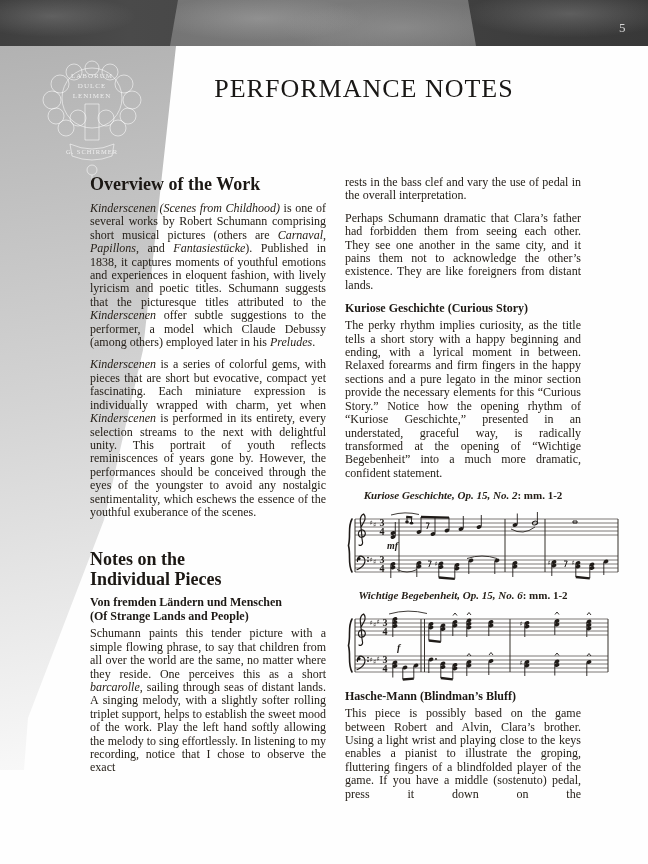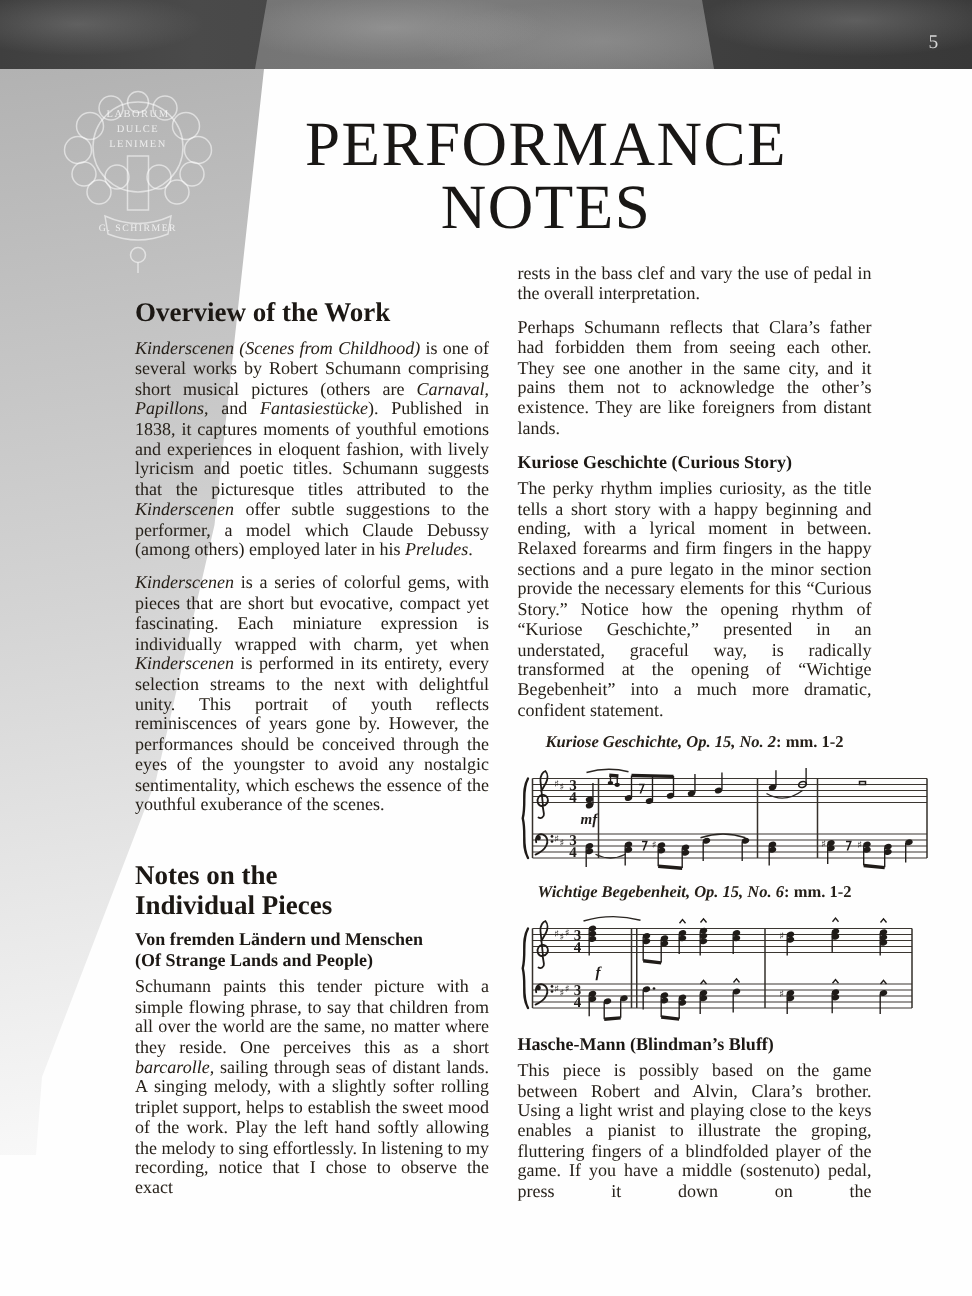--- a/index.html
+++ b/index.html
@@ -28,25 +28,25 @@
     clip-path:polygon(0 0,176px 0,143px 304px,104px 474px,28px 672px,24px 724px,0 724px);}
 
   
   .emblem{position:absolute;left:36px;top:52px;}
   .emblem *{vector-effect:non-scaling-stroke;}
   .em-s{fill:none;stroke:rgba(255,255,255,.55);stroke-width:1;}
   .em-t{fill:rgba(255,255,255,.75);font-family:"Liberation Serif",serif;letter-spacing:1px;}
 
   
   .title{position:absolute;left:146px;top:76px;width:436px;margin:0;text-align:center;
-    font-size:42px;font-weight:400;letter-spacing:1px;color:#191715;line-height:1;}
+    font-size:26px;font-weight:400;letter-spacing:1px;color:#191715;line-height:1;}
 
   
   .col{position:absolute;width:236px;font-size:12px;line-height:13.4px;text-align:justify;}
-  .col-left{left:90px;top:174px;margin-top:24px;}
+  .col-left{left:90px;top:174px;}
   .col-right{left:345px;top:176px;}
   .col p{margin:0 0 9px;}
   .col p.cont{text-align-last:justify;}
   h2{font-size:18px;line-height:20px;margin:0 0 8px;color:#1c1814;font-weight:700;}
   h2.second{margin:30px 0 0;}
   h3{font-size:12px;line-height:14px;margin:4px 0 4px;color:#1c1814;font-weight:700;text-align:left;}
   h3.first{margin-top:6px;}
   .caption{font-size:11px;font-weight:700;margin:0 0 3px;text-align:center;line-height:13px;}
   .caption .ci{font-style:italic;}
   i{font-style:italic;}
@@ -121,21 +121,21 @@
 
     <h2 class="second"><span>Notes on the</span><br><span>Individual Pieces</span></h2>
 
     <h3 class="first"><span>Von fremden Ländern und Menschen</span><br><span>(Of Strange Lands and People)</span></h3>
 
     <p class="cont"><span>Schumann paints this tender picture with a simple flowing phrase, to say that children from all over the world are the same, no matter where they reside. One perceives this as a short </span><i>barcarolle</i><span>, sailing through seas of distant lands. A singing melody, with a slightly softer rolling triplet support, helps to establish the sweet mood of the work. Play the left hand softly allowing the melody to sing effortlessly. In listening to my recording, notice that I chose to observe the exact</span></p>
   </div>
 
   <div class="col col-right">
     <p>rests in the bass clef and vary the use of pedal in the overall interpretation.</p>
-    <p>Perhaps Schumann reflects that Clara’s father had forbidden them from seeing each other. They see one another in the same city, and it pains them not to acknowledge the other’s existence. They are like foreigners from distant lands.</p>
+    <p>Perhaps Schumann dramatic that Clara’s father had forbidden them from seeing each other. They see one another in the same city, and it pains them not to acknowledge the other’s existence. They are like foreigners from distant lands.</p>
 
     <h3>Kuriose Geschichte (Curious Story)</h3>
     <p>The perky rhythm implies curiosity, as the title tells a short story with a happy beginning and ending, with a lyrical moment in between. Relaxed forearms and firm fingers in the happy sections and a pure legato in the minor section provide the necessary elements for this “Curious Story.” Notice how the opening rhythm of “Kuriose Geschichte,” presented in an understated, graceful way, is radically transformed at the opening of “Wichtige Begebenheit” into a much more dramatic, confident statement.</p>
 
     <p class="caption"><span class="ci">Kuriose Geschichte, Op. 15, No. 2</span><span>: mm. 1-2</span></p>
 
     <svg class="music" width="275" height="72" viewBox="0 0 275 72">
       <path d="M7,8 C2.5,16 6,24 3.5,34.5 C6,45 2.5,53 7,61" class="clef" style="stroke-width:1.6"></path>
       <g>
         <path class="sl" d="M10,8H273 M10,12H273 M10,16H273 M10,20H273 M10,24H273"></path>

